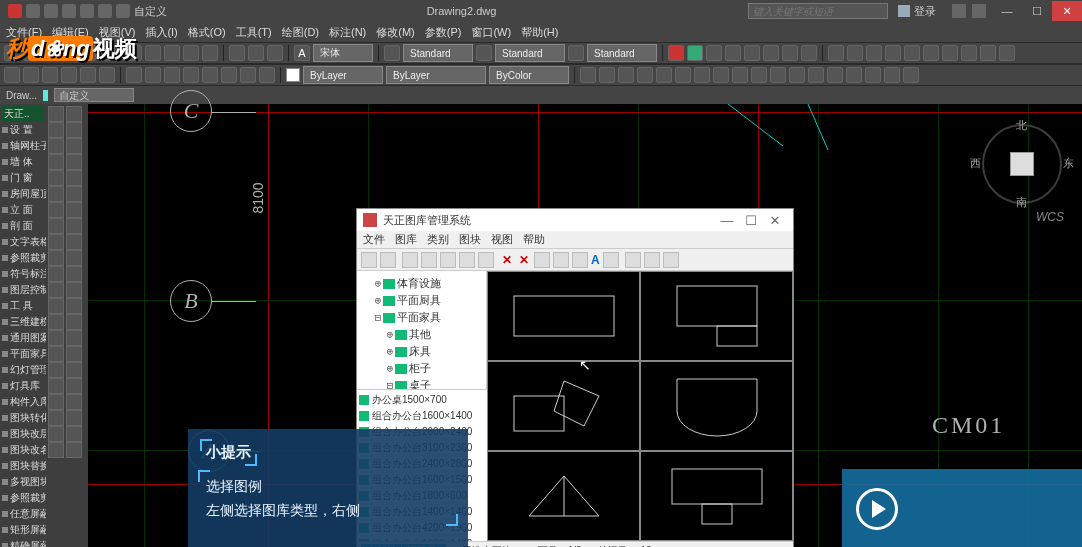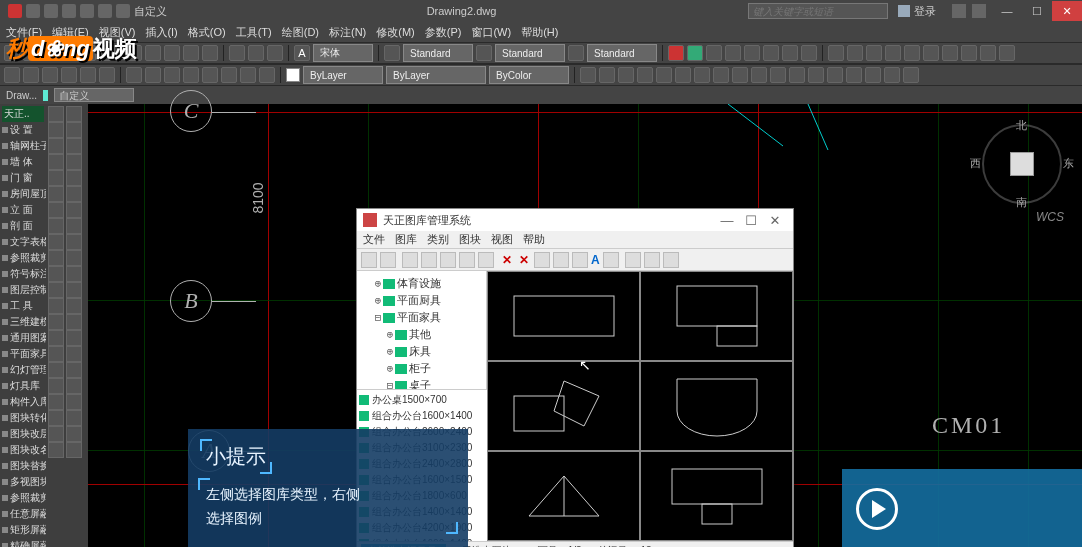--- a/index.html
+++ b/index.html
@@ -83,21 +83,21 @@
 .dialog .list .lico { width:10px; height:10px; background:#1b7; margin-right:3px; flex:0 0 auto;}
 .dialog .preview { flex:1; background:#000; display:grid; grid-template-columns:1fr 1fr; grid-template-rows:1fr 1fr 1fr;}
 .dialog .preview .cell { border:1px solid #888; display:flex; align-items:center; justify-content:center; position:relative;}
 .dialog .preview svg { stroke:#ccc; fill:none; stroke-width:1;}
 .dialog .status { height:18px; background:#f0f0f0; border-top:1px solid #ccc; display:flex; align-items:center; font-size:10px; color:#333; padding:0 4px; gap:16px;}
 .dialog .status .chip { background:#15a0c0; color:#fff; padding:0 6px;}
 .dialog .cursor { position:absolute; pointer-events:none; font-size:14px; color:#fff; left:222px; top:148px;}
 
 
 .tipbox { position:absolute; left:100px; bottom:0; width:280px; height:120px; background:rgba(20,60,100,.9); color:#e8f4ff; padding:14px 18px; z-index:70;}
-.tipbox .ttitle { font-size:20px; font-weight:normal; position:relative; display:inline-block;}
+.tipbox .ttitle { font-size:15px; font-weight:bold; position:relative; display:inline-block;}
 .tipbox .corner { position:absolute; width:12px; height:12px; border:2px solid #4fb8ff;}
 .tipbox .c1 { left:-6px; top:-4px; border-right:none; border-bottom:none;}
 .tipbox .c2 { right:-6px; bottom:-4px; border-left:none; border-top:none;}
 .tipbox .tbody { font-size:14px; margin-top:12px; line-height:24px; position:relative;}
 
 
 .brand { position:absolute; right:0; bottom:0; width:240px; height:80px; background:rgba(20,110,160,.9); display:flex; align-items:center; padding:0 14px; gap:12px; z-index:70;}
 .brand .play { width:42px; height:42px; border:3px solid #fff; border-radius:50%; display:flex; align-items:center; justify-content:center;}
 .brand .play .tri { width:0; height:0; border-left:14px solid #fff; border-top:9px solid transparent; border-bottom:9px solid transparent; margin-left:4px;}
 .brand .btxt { color:#fff;}
@@ -664,22 +664,22 @@
       </div>
       <div class="cursor">↖</div>
     </div>
 
     <div class="tipbox">
       <div class="ttitle">小提示
         <span class="corner c1"></span><span class="corner c2"></span>
       </div>
       <div class="tbody">
         <span class="corner c1" style="left:-8px;top:-4px;"></span>
+        <div>选择图例</div>
         <div>左侧选择图库类型，右侧</div>
-        <div>选择图例</div>
         <span class="corner c2" style="right:-8px;bottom:-4px;"></span>
       </div>
     </div>
 
     <div class="brand">
       <div class="play">
           <div class="tri"></div>
         </div>
     </div>
   </div>

